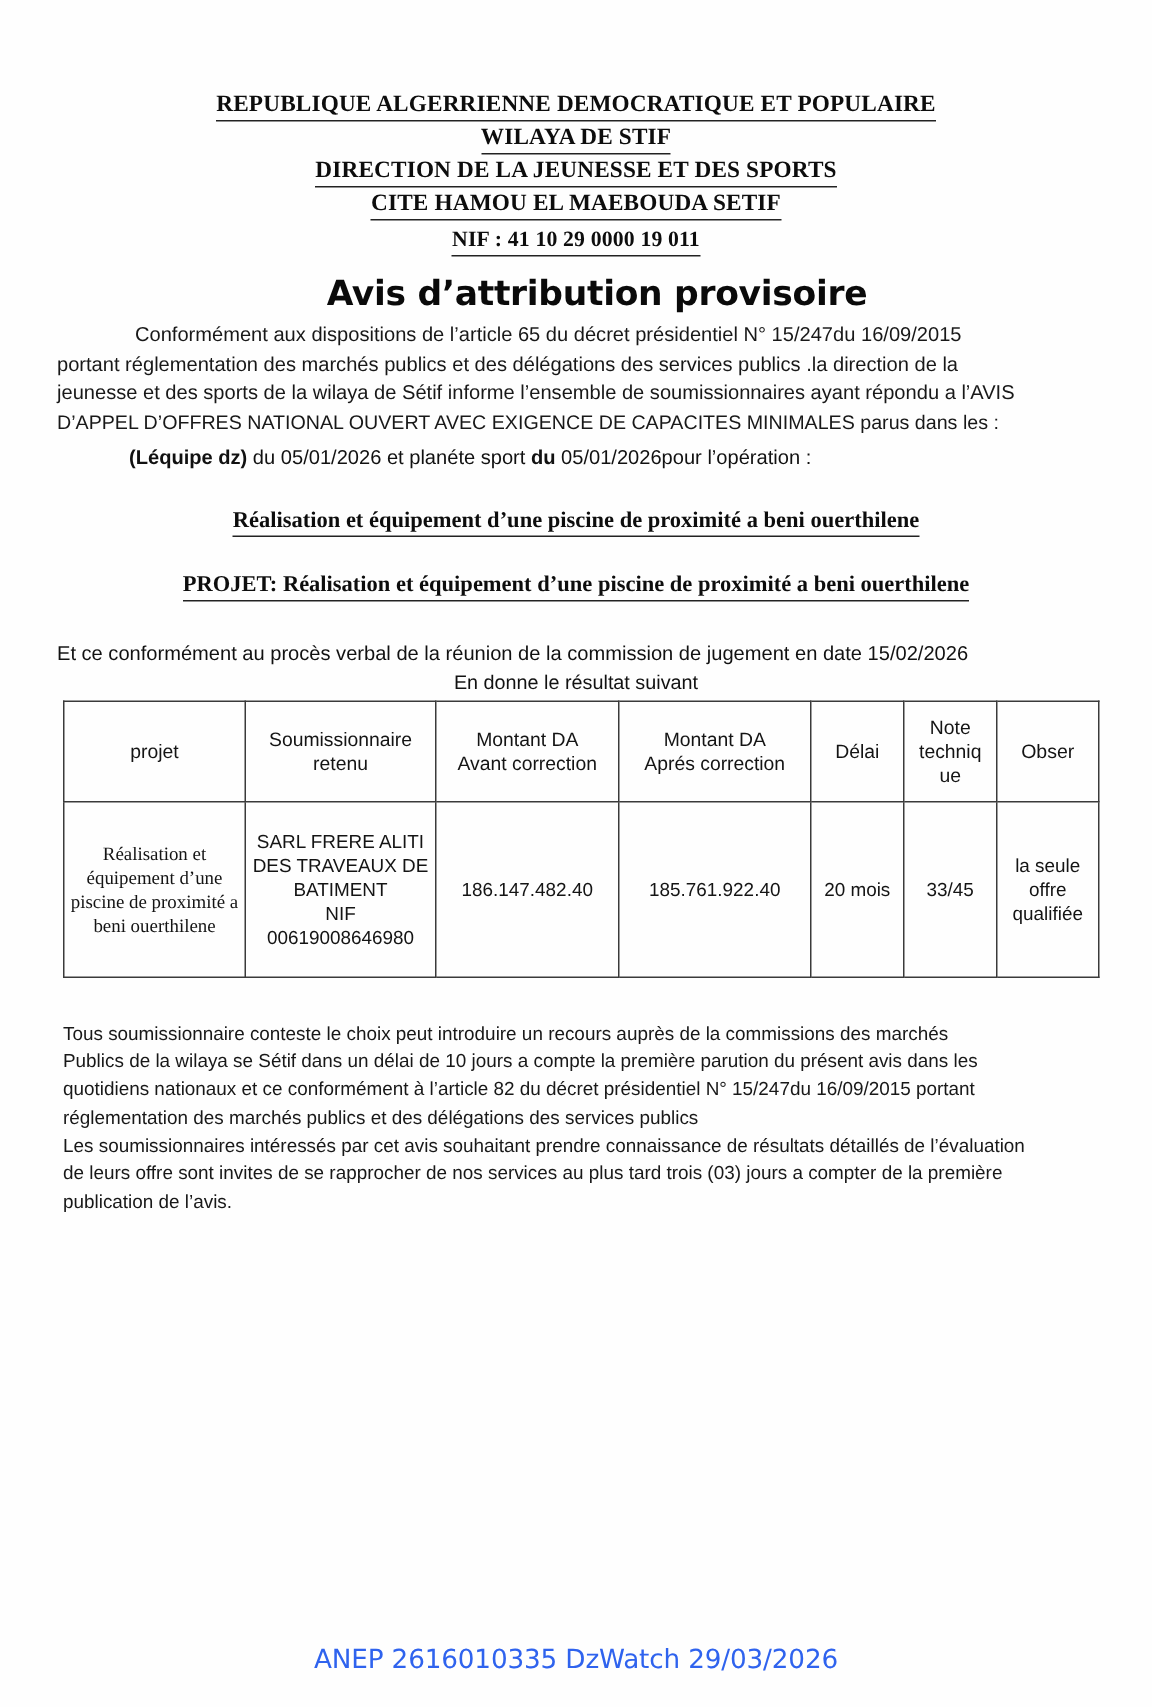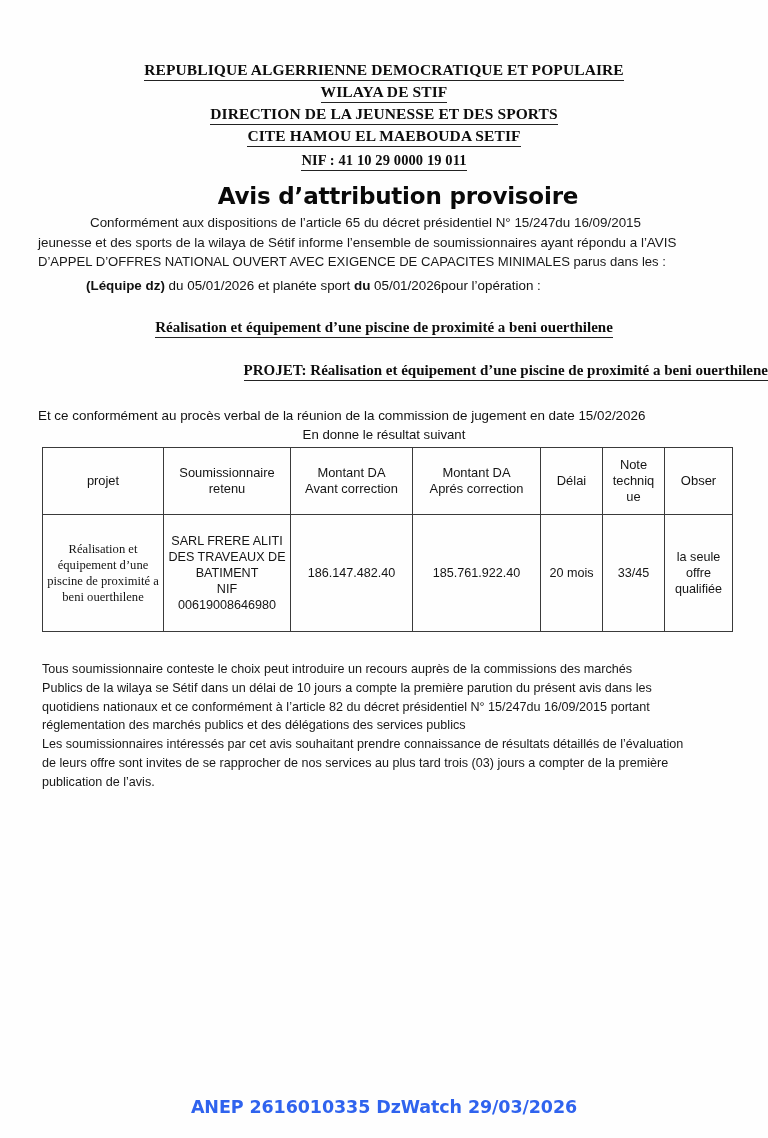--- a/index.html
+++ b/index.html
@@ -87,21 +87,21 @@
     font-weight: bold;
     font-size: 15px;
     color: #0d0d0d;
   }
   .project-line span.u {
     border-bottom: 1.3px solid #222;
     display: inline-block;
     padding-bottom: 1px;
   }
   .project-a { margin-top: 24px; }
-  .project-b { margin-top: 24px; text-align: right; }
+  .project-b { margin-top: 24px; }
 
   
   .pv-line {
     margin: 26px 38px 0 38px;
     font-size: 13.4px;
     line-height: 18px;
     text-align: left;
   }
   .pv-sub {
     text-align: center;
@@ -184,21 +184,21 @@
   .closing .blk2 { margin-top: 0px; }
 
   
   .anep {
     position: absolute;
     left: 0;
     right: 0;
     top: 1097px;
     text-align: center;
     font-family: "DejaVu Sans", sans-serif;
-    font-weight: bold;
+    font-weight: normal;
     font-size: 17.5px;
     letter-spacing: -0.1px;
   }
 </style>
 </head>
 <body>
 
 <div class="page">
 
   <div class="letterhead">
@@ -216,20 +216,21 @@
     </div>
     <div class="letterhead-line nif">
       <span class="u">NIF :  41 10 29 0000 19 011</span>
     </div>
   </div>
 
   <div class="doc-title">Avis d’attribution provisoire</div>
 
   <div class="intro">
     <p class="l1">Conformément aux dispositions de l’article 65 du décret présidentiel N° 15/247du 16/09/2015</p>
+    <p>portant réglementation des marchés publics et des délégations des services  publics .la direction de la</p>
     <p>jeunesse et des sports de la wilaya de Sétif informe l’ensemble de soumissionnaires ayant répondu a l’AVIS</p>
     <p class="caps">D’APPEL D’OFFRES NATIONAL OUVERT AVEC EXIGENCE DE CAPACITES MINIMALES parus dans les&nbsp;:</p>
   </div>
 
   <div class="pubs-line">
     <b>(Léquipe dz)</b><span> du 05/01/2026 et planéte sport </span><b>du</b><span> 05/01/2026pour  l’opération :</span>
   </div>
 
   <div class="project-line project-a">
     <span class="u">Réalisation et équipement d’une piscine de proximité a beni ouerthilene</span>

